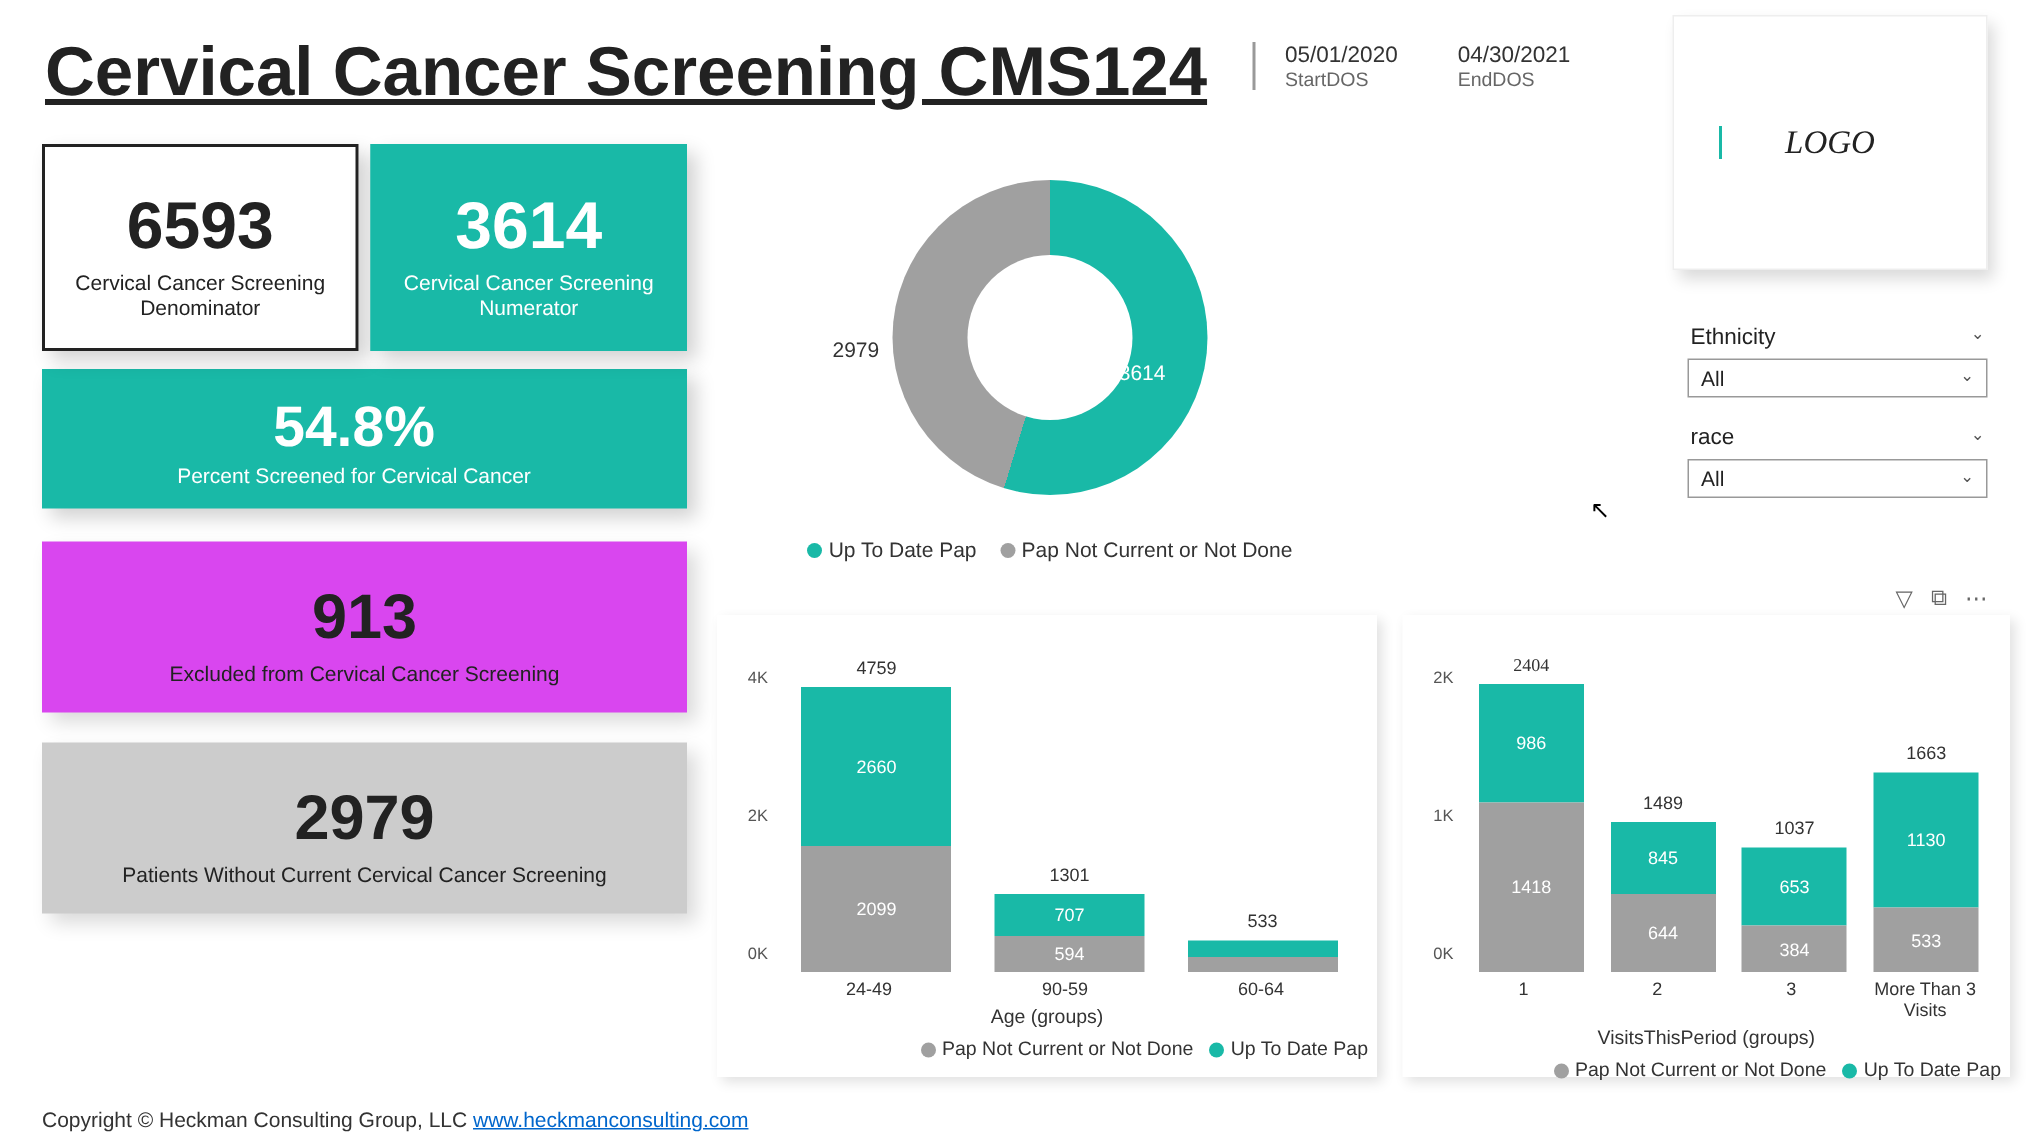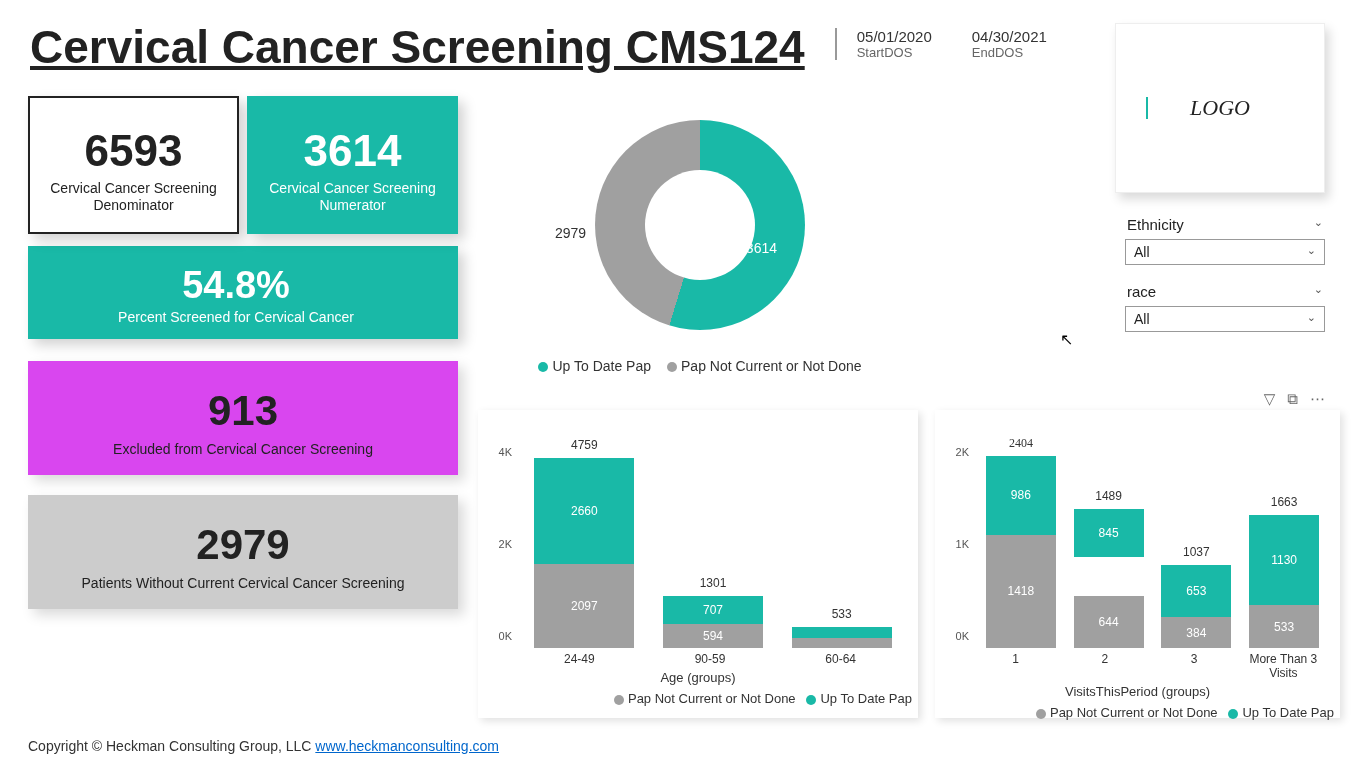--- a/index.html
+++ b/index.html
@@ -27,21 +27,21 @@
     padding-left: 20px;
     border-left: 2px solid #999;
     display: flex;
     gap: 40px;
     margin-top: 8px;
   }
   .date-item { font-size: 15px; color: #333; }
   .date-item .lbl { font-size: 13px; color: #666; }
   .logo-box {
     position: absolute;
-    top: 23px; right: 30px;
+    top: 10px; right: 30px;
     width: 210px; height: 170px;
     background: #fff;
     border: 1px solid #eee;
     box-shadow: 4px 6px 10px rgba(0,0,0,0.15);
     display: flex; align-items: center; justify-content: center;
     font-style: italic;
     font-family: "Times New Roman", serif;
     font-size: 22px;
   }
   .logo-box::before {
@@ -347,21 +347,21 @@
   <div class="plot-area">
     <div class="y-axis">
       <div class="y-tick" style="bottom:0%">0K</div>
       <div class="y-tick" style="bottom:40%">2K</div>
       <div class="y-tick" style="bottom:80%">4K</div>
     </div>
     <div class="bars" id="age-bars">
         <div class="bar-group">
           <div class="bar-total-lbl" style="position: absolute; bottom: 194.36px;">4759</div>
           <div class="stack" style="width: 100px;">
-            <div class="seg grey" style="height: 83.96px;">2097</div>
+            <div class="seg grey" style="height: 83.96px;">2099</div>
             <div class="seg teal" style="height: 106.4px;">2660</div>
           </div>
         </div>
         <div class="bar-group">
           <div class="bar-total-lbl" style="position: absolute; bottom: 56.04px;">1301</div>
           <div class="stack" style="width: 100px;">
             <div class="seg grey" style="height: 23.76px;">594</div>
             <div class="seg teal" style="height: 28.28px;">707</div>
           </div>
         </div>
@@ -398,21 +398,21 @@
         <div class="bar-group">
           <div class="bar-total-lbl" style="position: absolute; bottom: 211px; font-family: Liberation Serif, serif;">2404</div>
           <div class="stack" style="width: 70px;">
             <div class="seg grey" style="height: 113.44px;">1418</div>
             <div class="seg teal" style="height: 78.88px;">986</div>
           </div>
         </div>
         <div class="bar-group">
           <div class="bar-total-lbl" style="position: absolute; bottom: 123.12px;">1489</div>
           <div class="stack" style="width: 70px;">
-            <div class="seg grey" style="height: 51.52px; margin-top: 39px;">644</div>
+            <div class="seg grey" style="height: 51.52px;">644</div>
             <div class="seg teal" style="height: 48px;">845</div>
           </div>
         </div>
         <div class="bar-group">
           <div class="bar-total-lbl" style="position: absolute; bottom: 86.96px;">1037</div>
           <div class="stack" style="width: 70px;">
             <div class="seg grey" style="height: 30.72px;">384</div>
             <div class="seg teal" style="height: 52.24px;">653</div>
           </div>
         </div>

